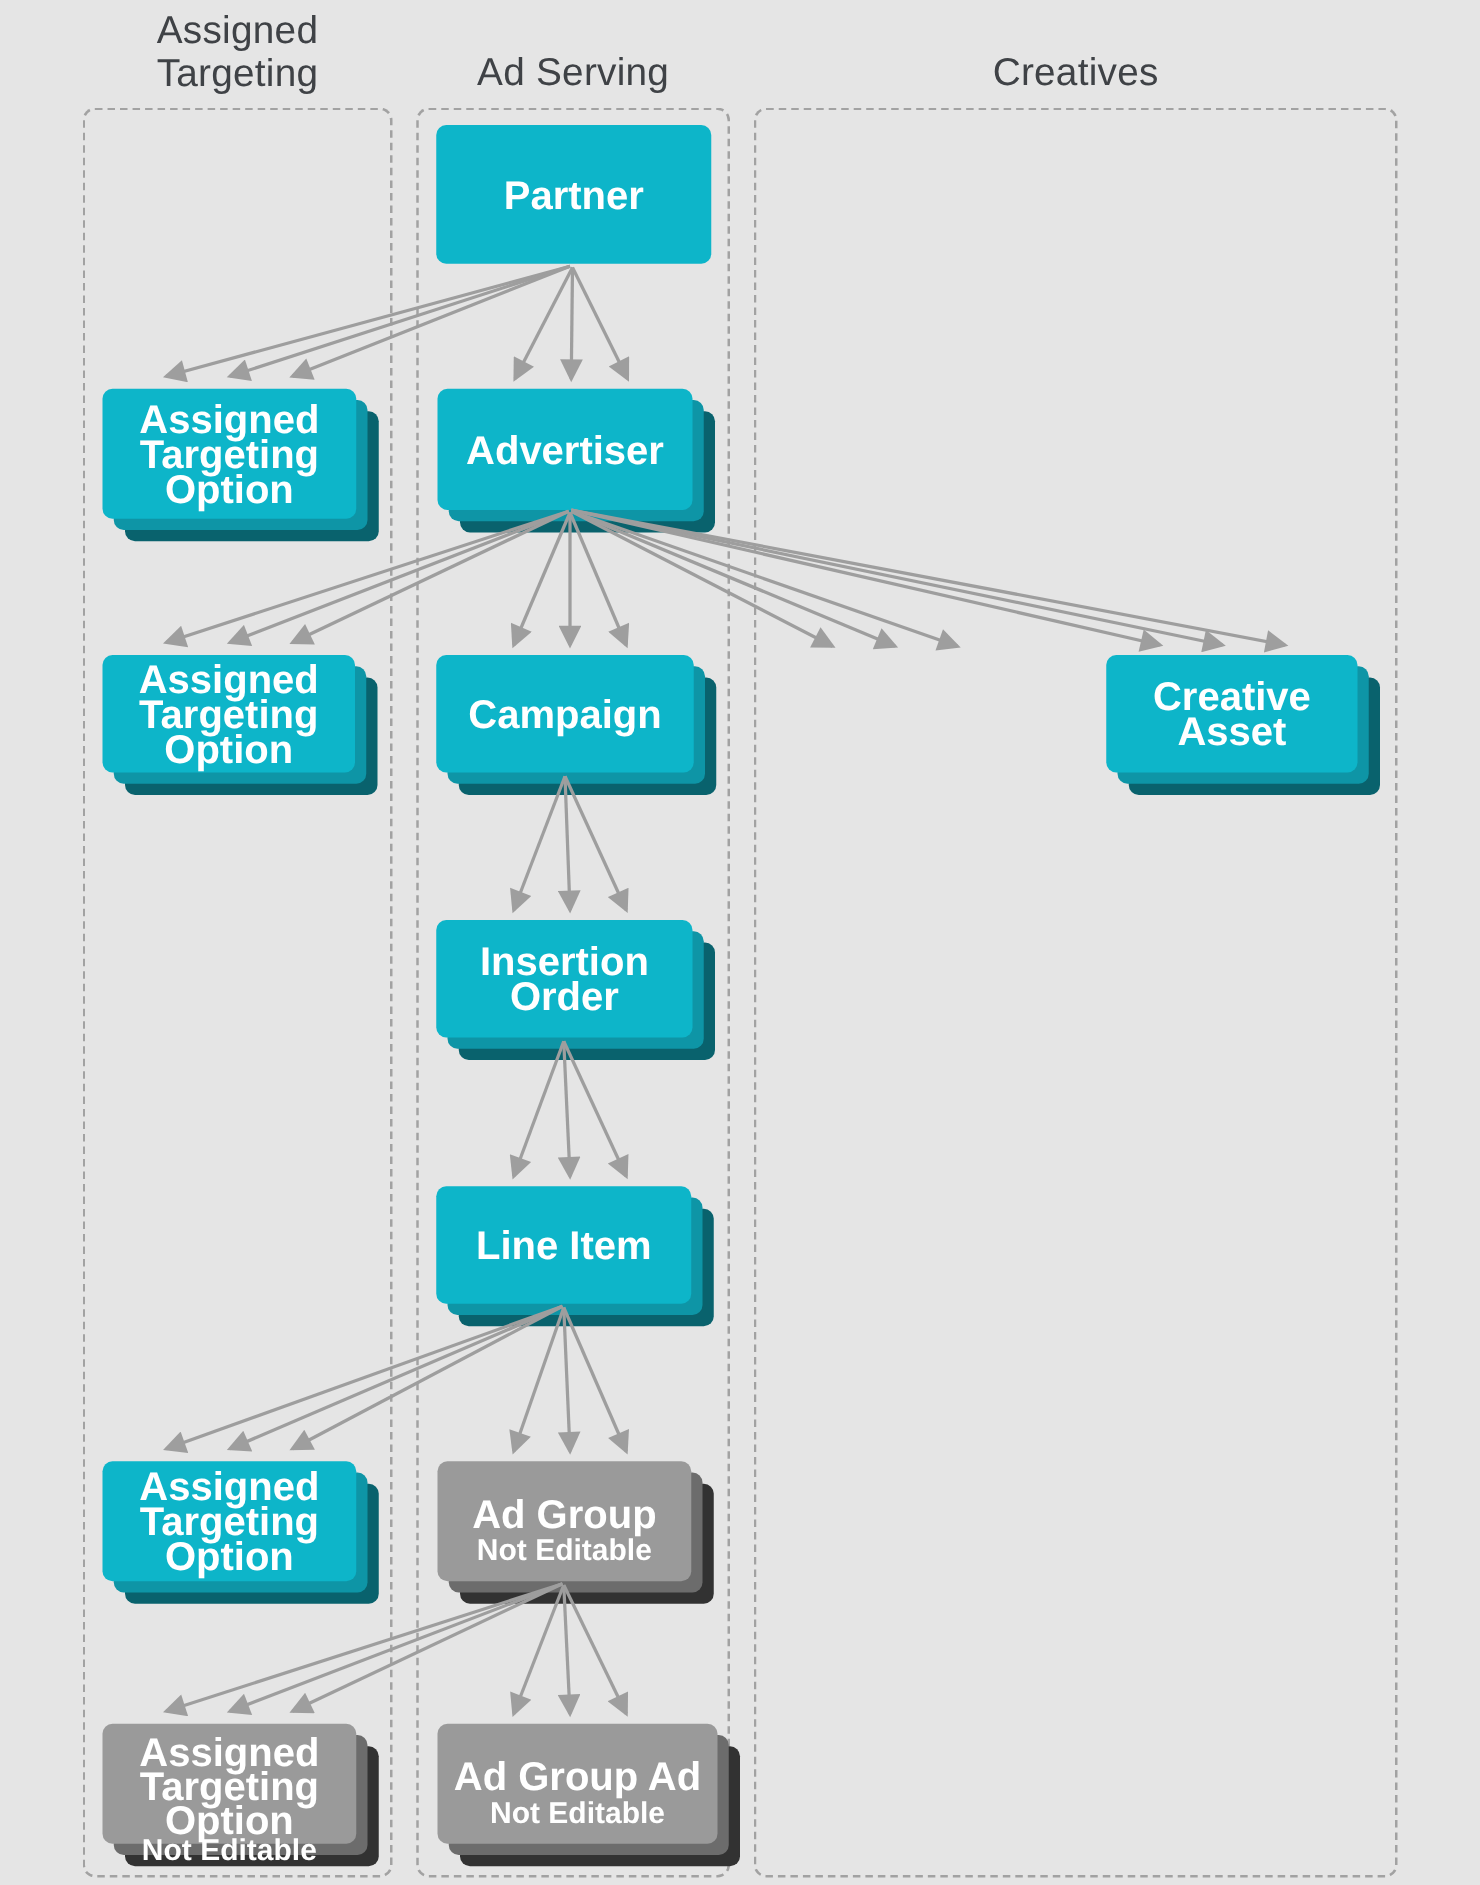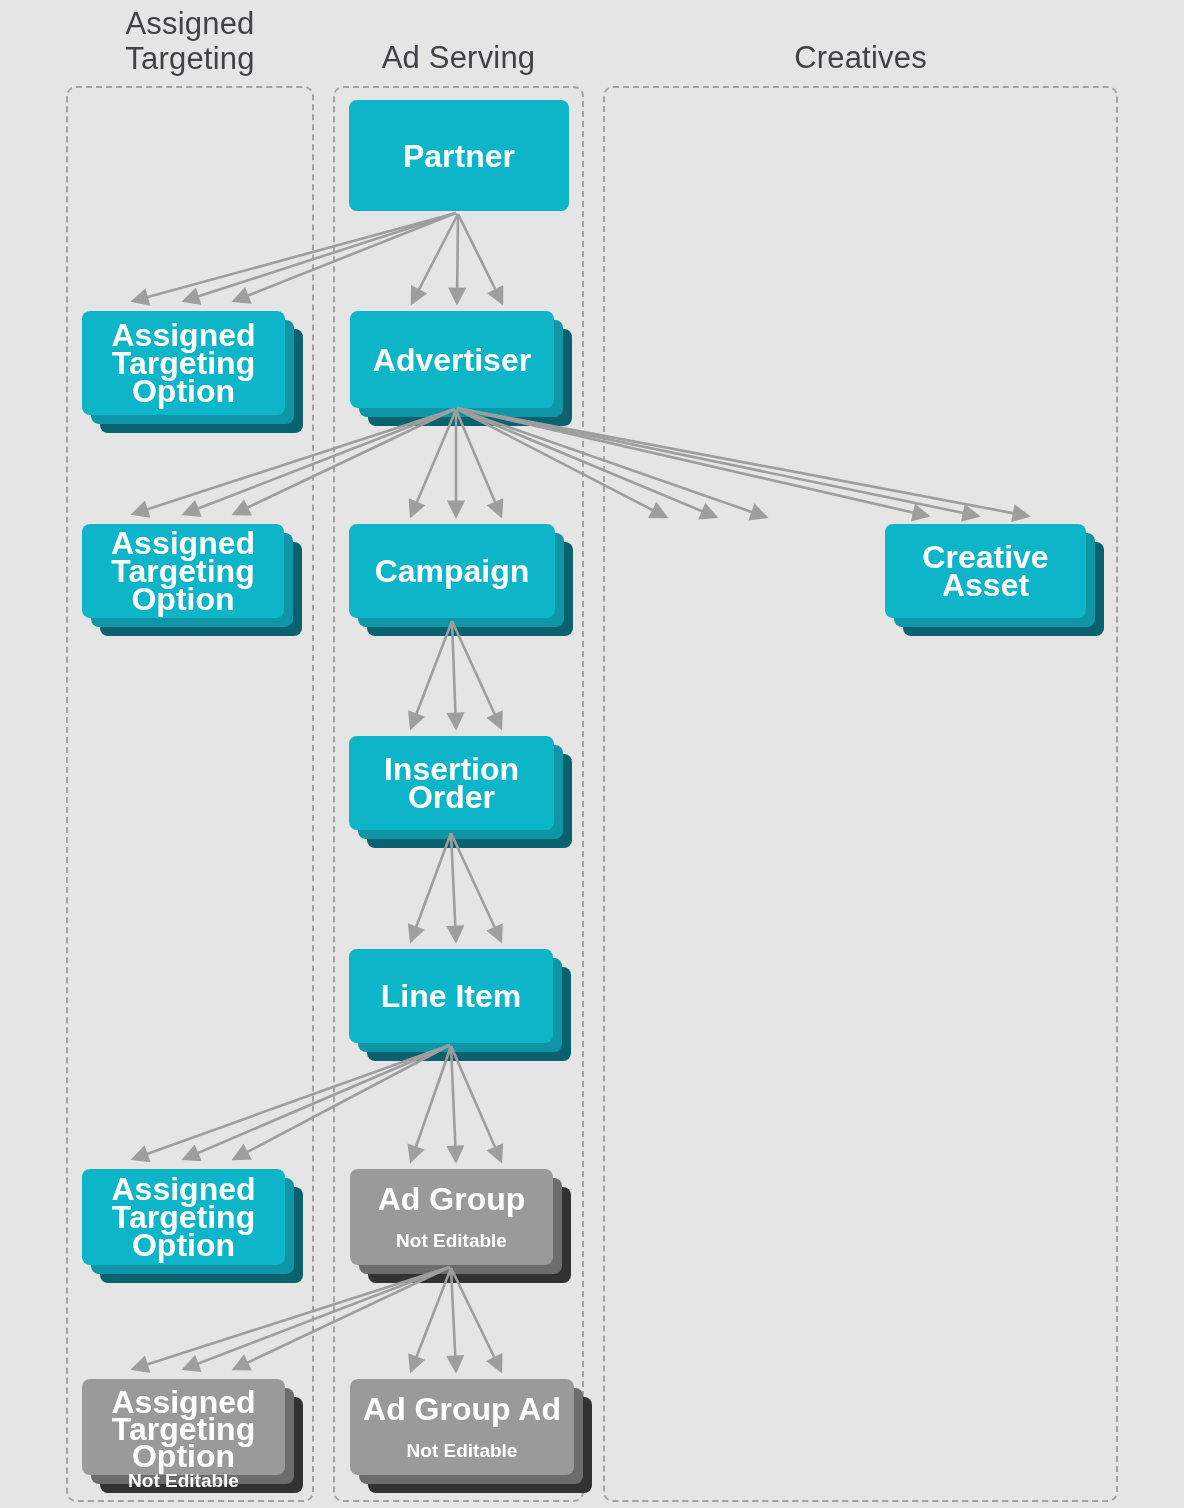--- a/index.html
+++ b/index.html
@@ -17,22 +17,22 @@
     font-size:31px;line-height:35px;white-space:pre-line;letter-spacing:0.2px;}
 
   .node{position:absolute;border-radius:8px;color:var(--c-node-text);
     display:flex;flex-direction:column;align-items:center;justify-content:center;
     text-align:center;font-weight:bold;}
   .node.cyan{background:var(--c-cyan);}
   .node.gray{background:var(--c-gray);}
   .node.cyan.stacked{box-shadow:9px 9px 0 var(--c-cyan-mid),18px 18px 0 var(--c-cyan-dark);}
   .node.gray.stacked{box-shadow:9px 9px 0 var(--c-gray-mid),18px 18px 0 var(--c-gray-dark);}
   .node-label{font-size:32px;line-height:28px;white-space:pre-line;}
-  .node-sublabel{font-size:19px;line-height:22px;white-space:pre-line;}
-  .node.with-sub{justify-content:space-between;padding:16px 8px 13px 8px;}
+  .node-sublabel{font-size:24px;line-height:22px;white-space:pre-line;}
+  .node.with-sub{justify-content:space-between;padding:28px 8px 13px 8px;}
   .node.with-sub.two-line{padding:10px 8px 11px 8px;}
 
   svg.arrows{position:absolute;left:0;top:0;pointer-events:none;}
   svg.arrows line{stroke:var(--c-arrow);stroke-width:2.6;}
   #ah path{fill:var(--c-arrow);}
 </style>
 </head>
 <body>
 
 <div class="stage">

